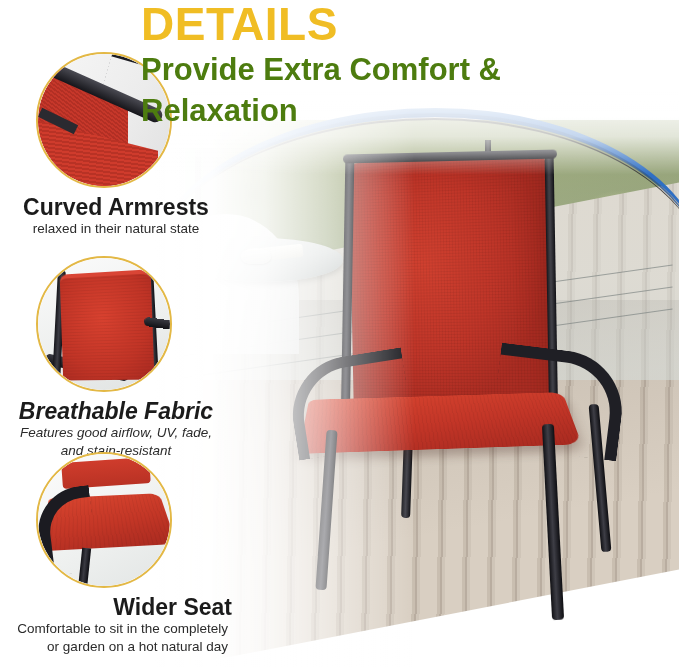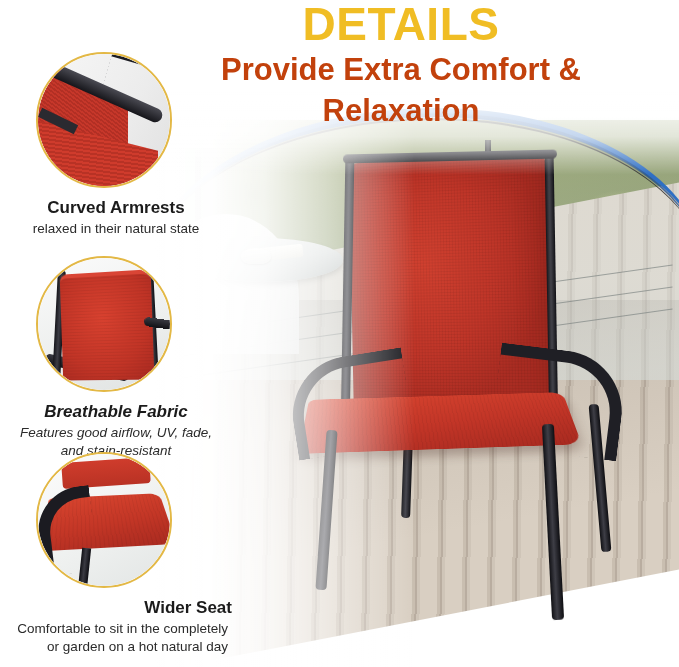--- a/index.html
+++ b/index.html
@@ -244,35 +244,35 @@
     width: 524px; height: 175px;
     background: linear-gradient(180deg, #ffffff 0%, #ffffff 52%, rgba(255,255,255,.72) 78%, rgba(255,255,255,0) 100%);
   }
 
   
   .title-block {
     position: absolute;
     right: 18px;
     top: 0;
     width: 520px;
-    text-align: center;
+    text-align: left;
     z-index: 40;
   }
   .title-details {
     font-size: 46px;
     font-weight: bold;
     color: #f0bd24;
     letter-spacing: 0.5px;
     line-height: 48px;
     margin: 0;
   }
   .title-sub {
     font-size: 31px;
     font-weight: bold;
-    color: #c2410c;
+    color: #4d7c0f;
     line-height: 39px;
     margin: 2px 0 0 0;
   }
 
   
   .feature {
     position: absolute;
     left: 0;
     width: 232px;
     z-index: 30;
@@ -381,21 +381,21 @@
     transform: rotate(-7deg);
     box-sizing: border-box;
   }
   .c3-leg {
     position: absolute; left: 42px; top: 94px; width: 9px; height: 42px;
     background: linear-gradient(90deg, #111116, #3a3a42 45%, #0d0d12);
     transform: rotate(6deg);
   }
 
   .feat-title {
-    font-size: 17px;
+    font-size: 23px;
     font-weight: bold;
     color: #1b1b1b;
     margin: 9px 0 2px 0;
     line-height: 21px;
   }
   .feat-desc {
     font-size: 13.5px;
     color: #2b2b2b;
     line-height: 18px;
     margin: 0;

